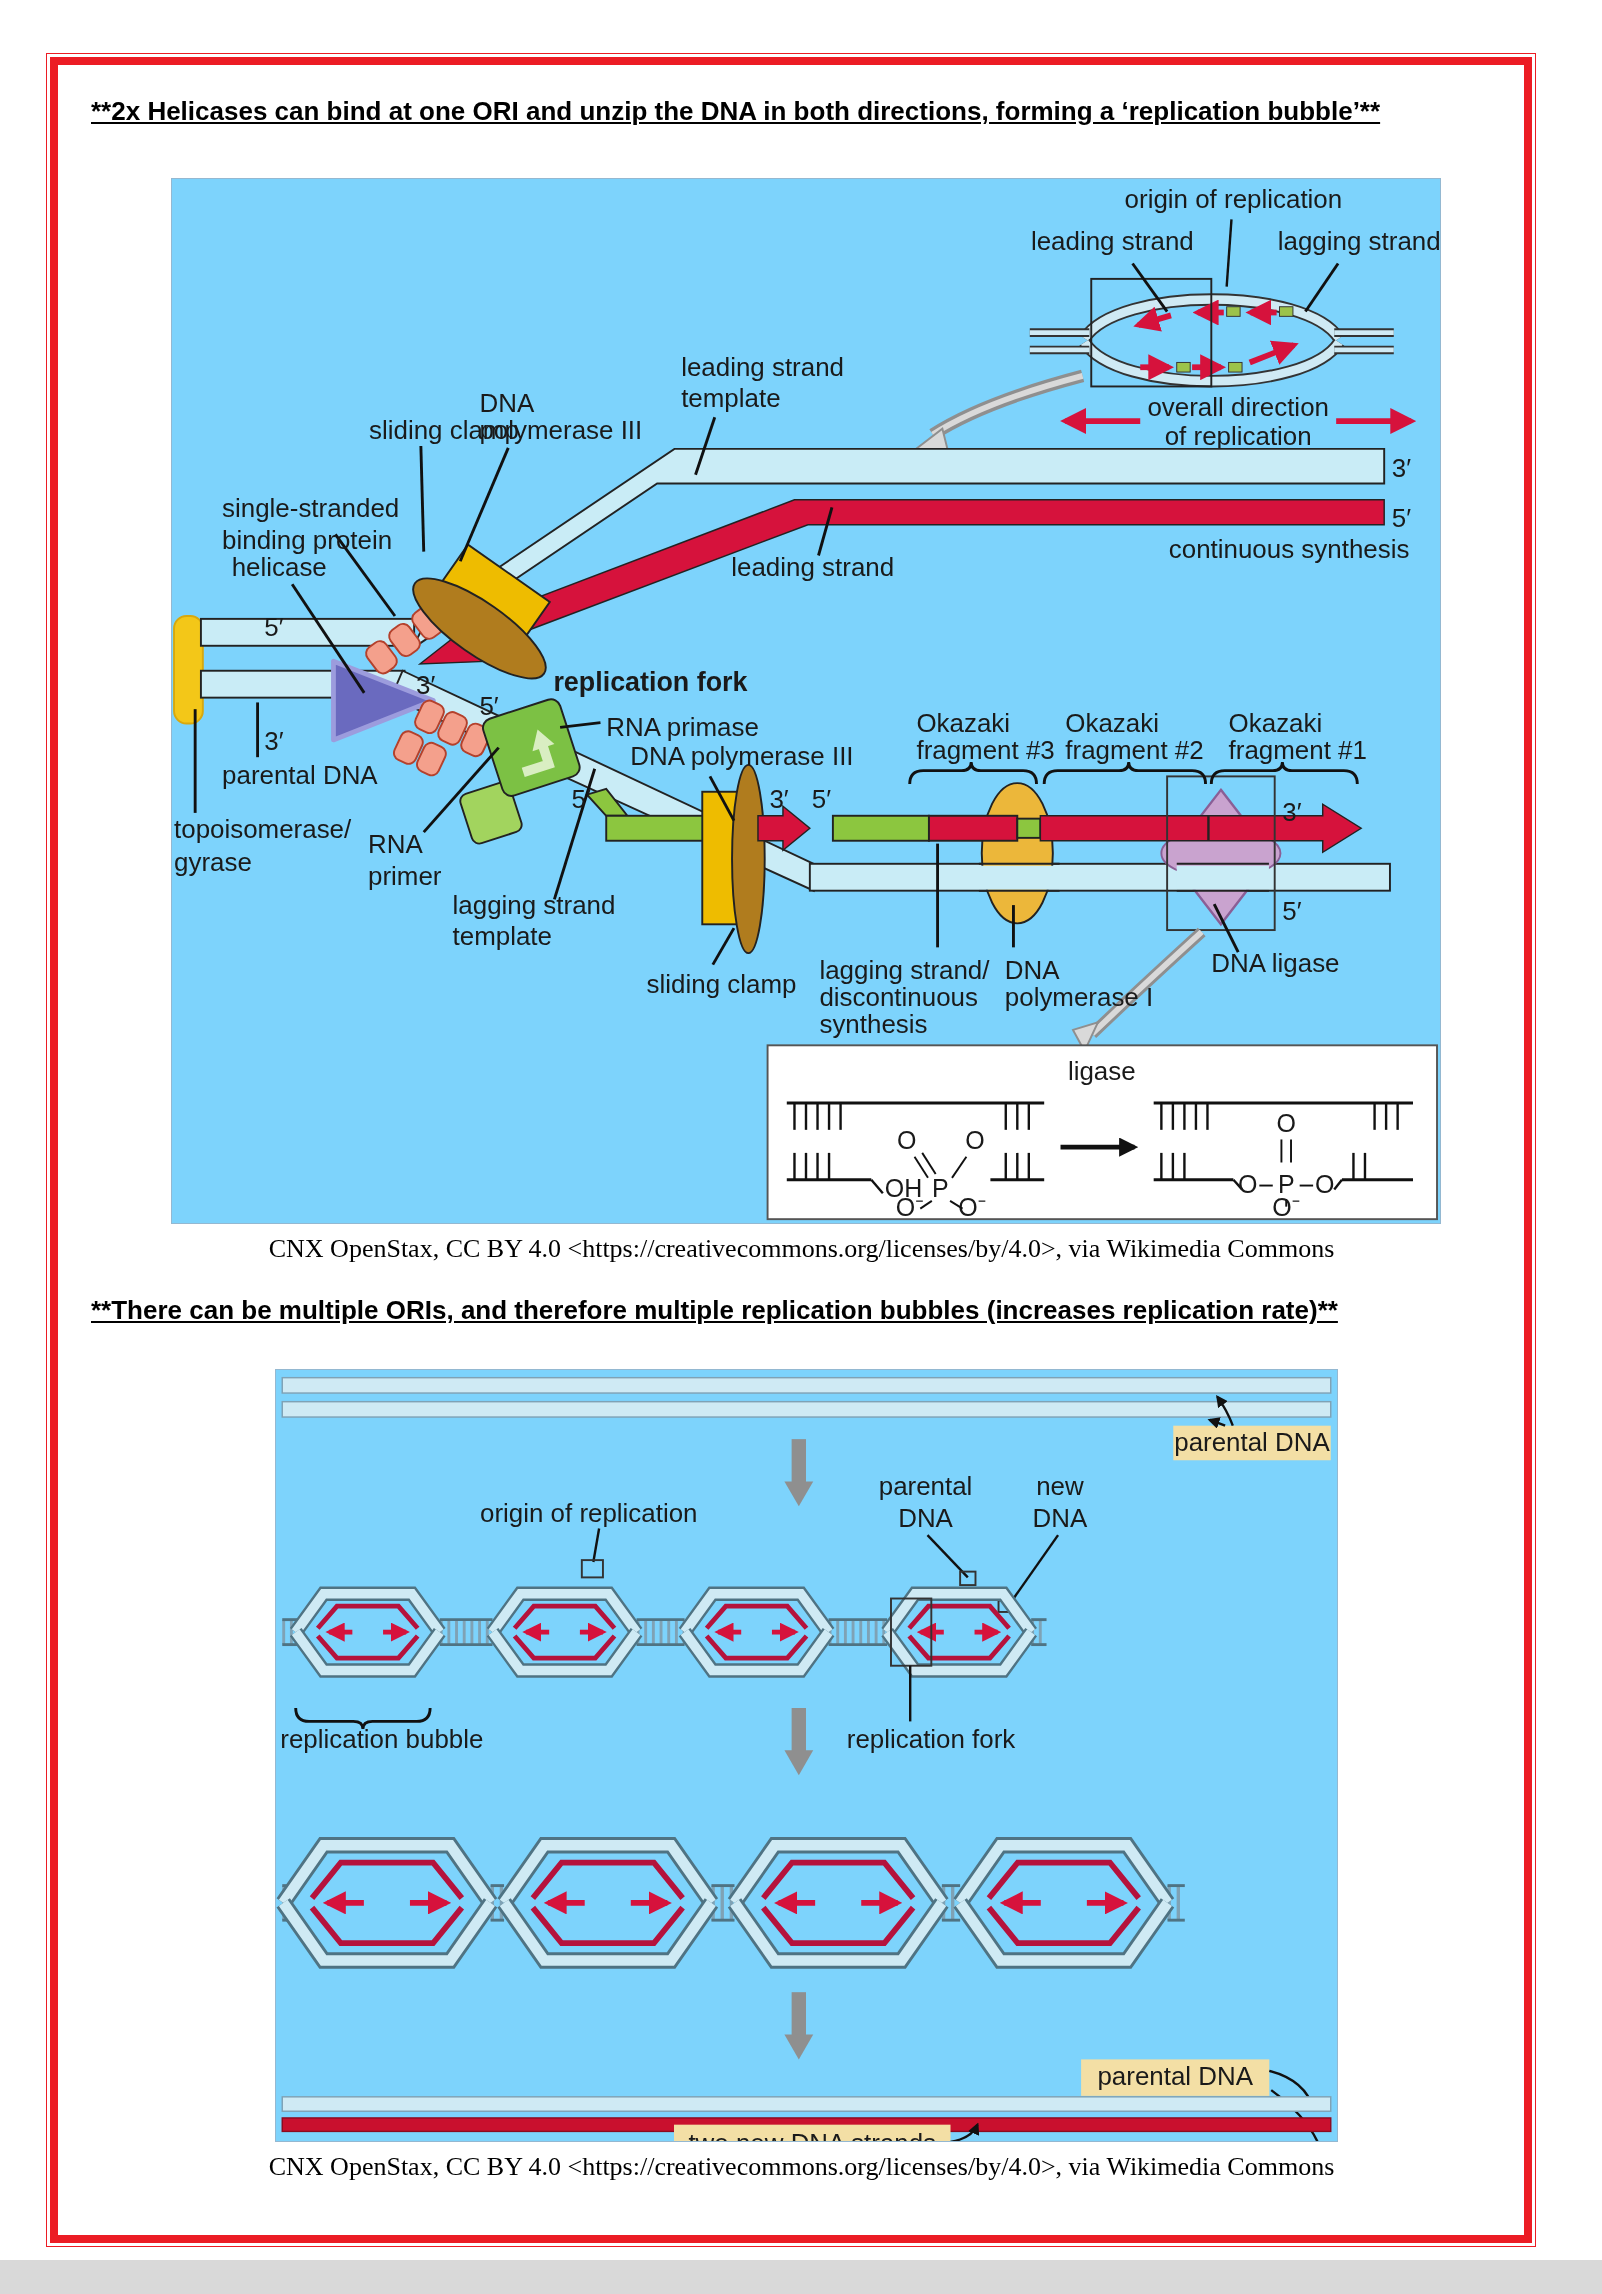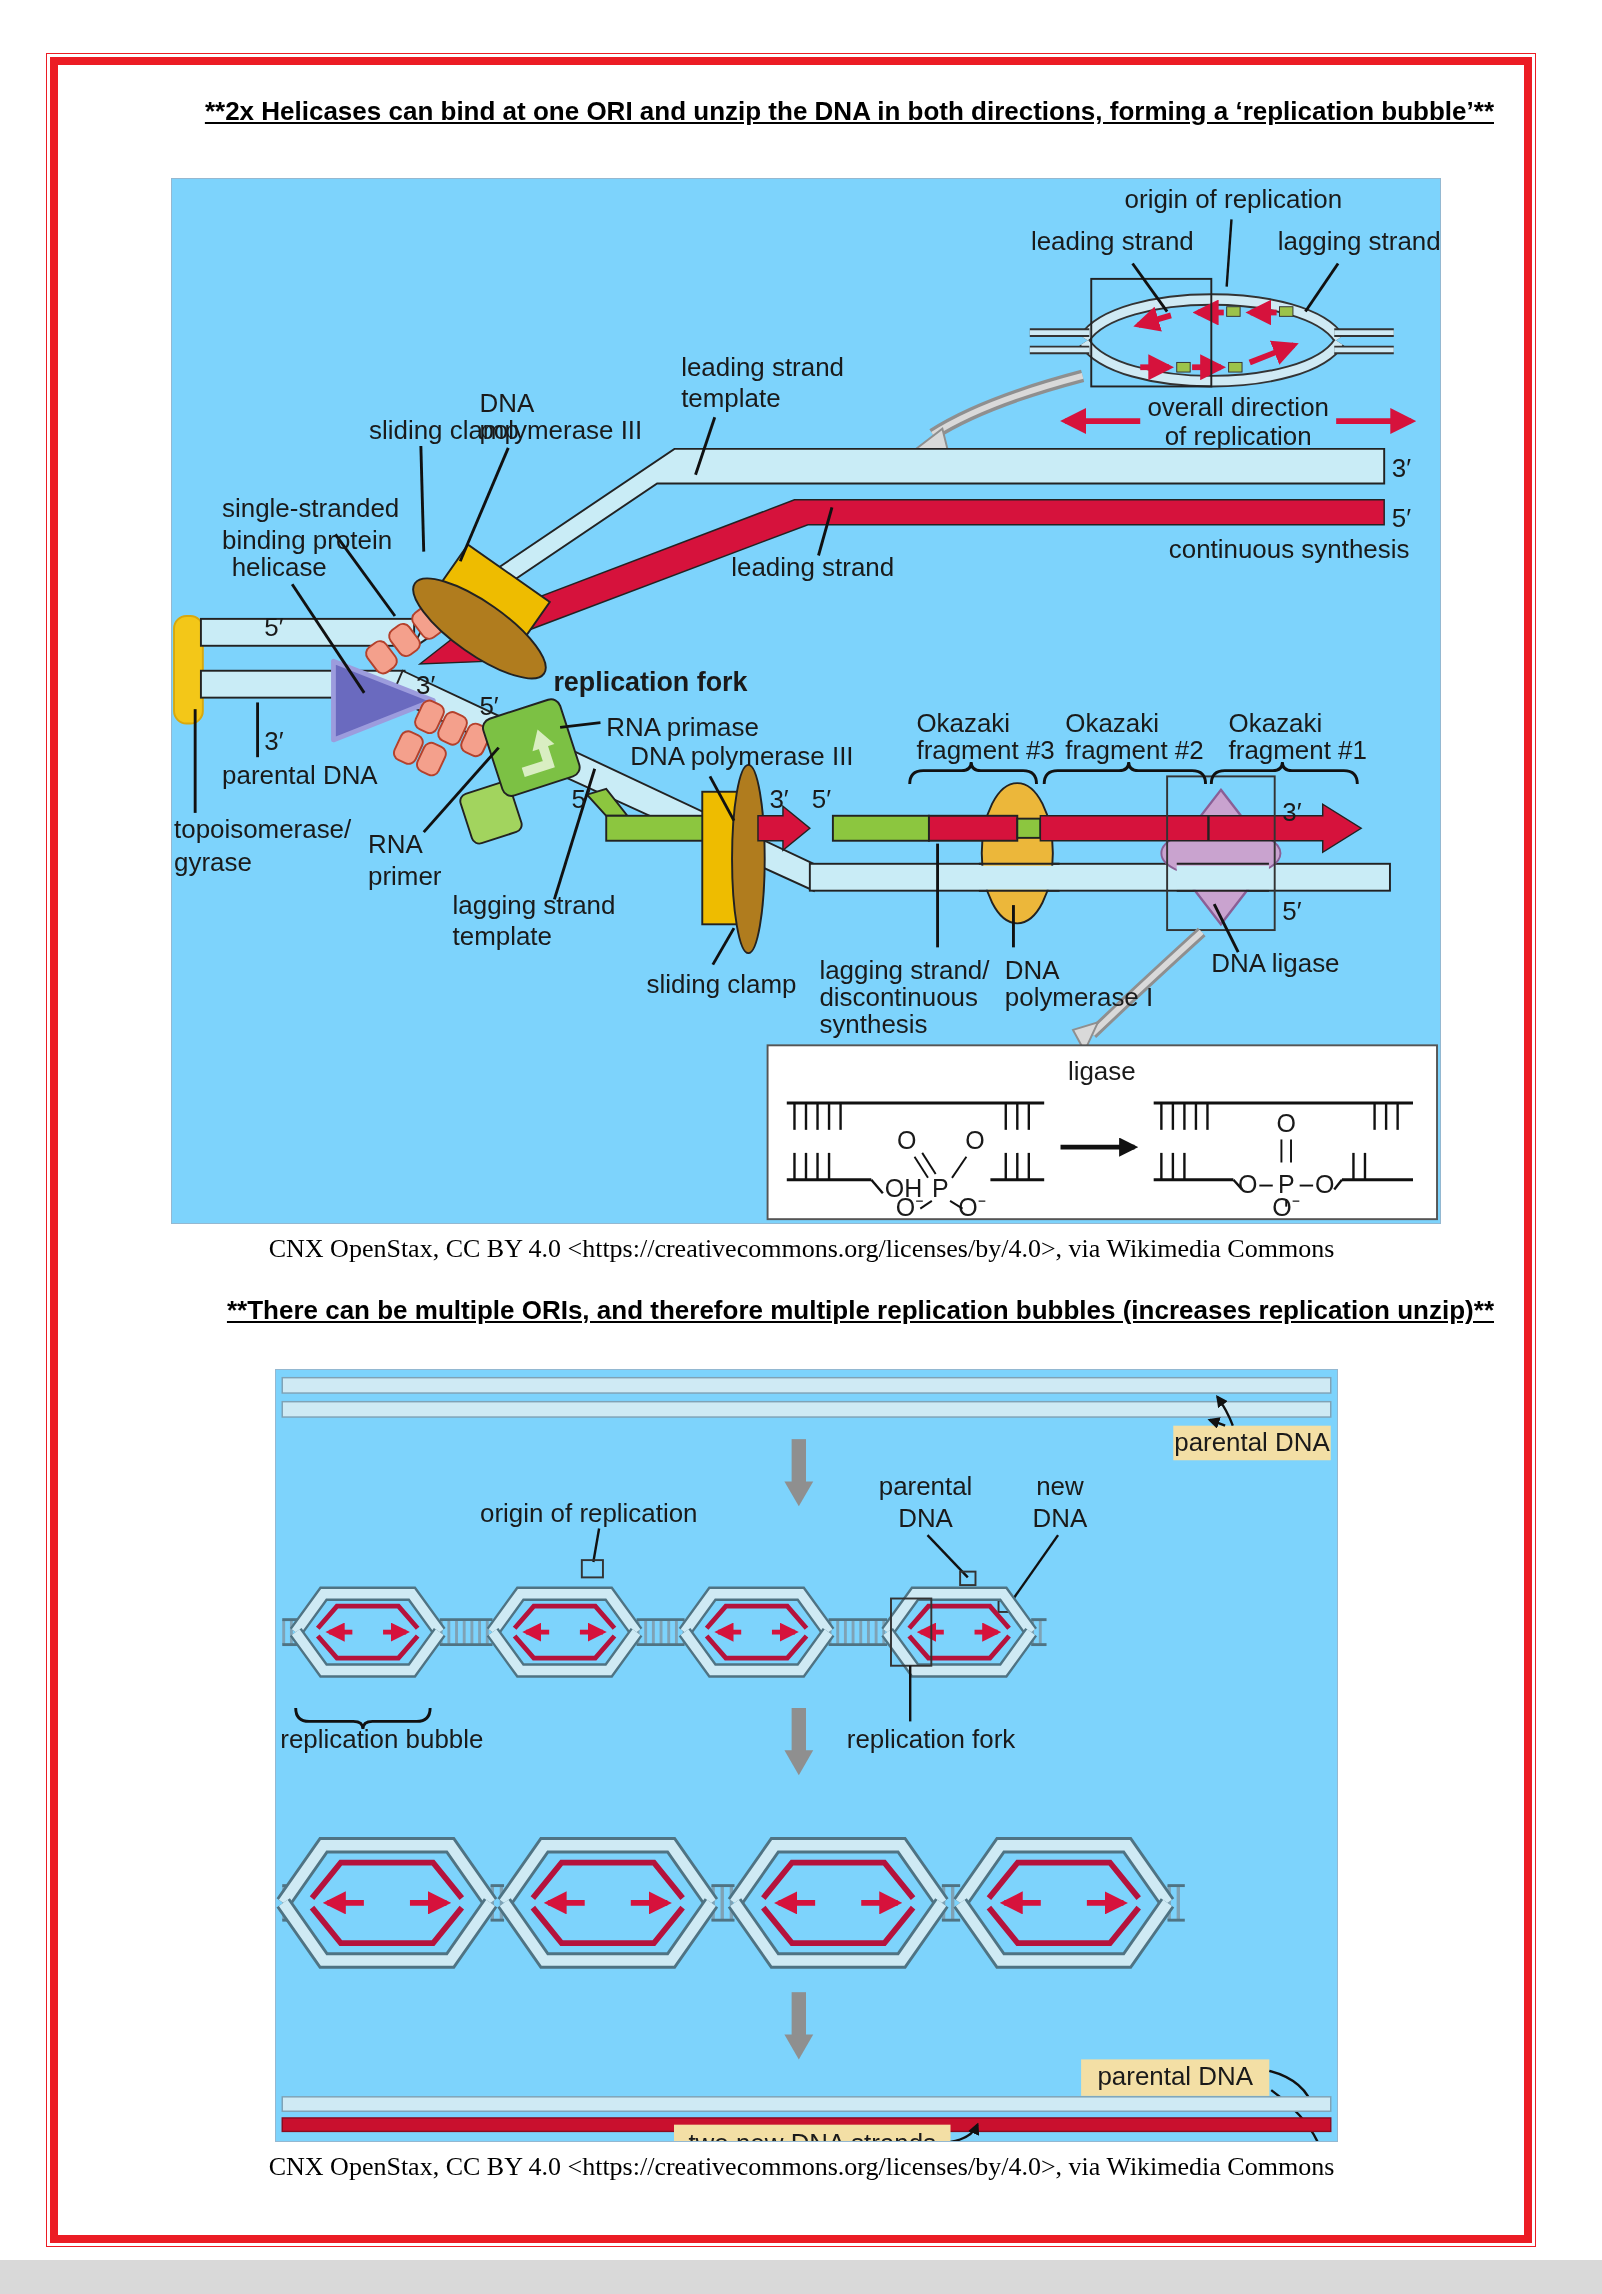--- a/index.html
+++ b/index.html
@@ -1,21 +1,21 @@
 <!DOCTYPE html>
 <html><head>
 <meta charset="utf-8">
 <style>
   html,body{margin:0;padding:0;}
   body{width:1602px;height:2294px;background:#ffffff;position:relative;overflow:hidden;
        font-family:"Liberation Sans",sans-serif;}
   .frame{position:absolute;left:46px;top:53px;width:1488px;height:2192px;border:1.9px solid #ec1c24;}
   .frame-inner{position:absolute;inset:2.9px;border:8.6px solid #ec1c24;}
   .heading{position:absolute;left:91px;width:1403px;font-weight:bold;font-size:26px;color:#000;
-           text-decoration:underline;white-space:nowrap;text-align:right;}
+           text-decoration:underline;white-space:nowrap;}
   .attribution{position:absolute;left:77px;width:1449px;text-align:center;font-size:26px;color:#000;font-family:Liberation Serif, serif;}
   .dbox{position:absolute;border:1.9px solid #94b8d1;background:#7dd3fc;}
   svg text{font-family:"Liberation Sans",sans-serif;font-size:27px;fill:#1a1a1a;}
   svg text.b{font-weight:bold;font-size:28px;}
   svg text.chem{font-size:26px;}
   .gray-strip{position:absolute;left:0;top:2260px;width:1602px;height:35px;background:#d9d9d9;}
 </style>
 </head>
 <body>
 
@@ -291,21 +291,21 @@
     <line x1="1132" y1="1048" x2="1146" y2="1048" stroke="#111" stroke-width="2"></line>
     <line x1="1174" y1="1048" x2="1188" y2="1048" stroke="#111" stroke-width="2"></line>
     <line x1="1160" y1="1062" x2="1160" y2="1070" stroke="#111" stroke-width="2"></line>
     <text x="1160" y="1080" text-anchor="middle" class="chem">O⁻</text>
   </g>
 </svg>
 </div>
 
 <div class="attribution" style="top:1234px;">CNX OpenStax, CC BY 4.0 &lt;https://creativecommons.org/licenses/by/4.0&gt;, via Wikimedia Commons</div>
 
-<div class="heading" style="top:1295px;">**There can be multiple ORIs, and therefore multiple replication bubbles (increases replication unzip)**</div>
+<div class="heading" style="top:1295px;">**There can be multiple ORIs, and therefore multiple replication bubbles (increases replication rate)**</div>
 
 <div class="dbox" style="left:275px;top:1369px;width:1061px;height:771px;">
 <svg viewBox="0 0 1104 803" width="1061" height="771">
   <defs>
     <marker id="mr2" viewBox="0 0 10 10" refX="8" refY="5" markerWidth="4" markerHeight="4" orient="auto-start-reverse">
       <path d="M0,0 L10,5 L0,10 z" fill="#d6123c"></path>
         </marker>
     <marker id="mbs" viewBox="0 0 10 10" refX="8" refY="5" markerWidth="5" markerHeight="5" orient="auto-start-reverse">
       <path d="M0,0 L10,5 L0,10 z" fill="#111"></path>
         </marker>

